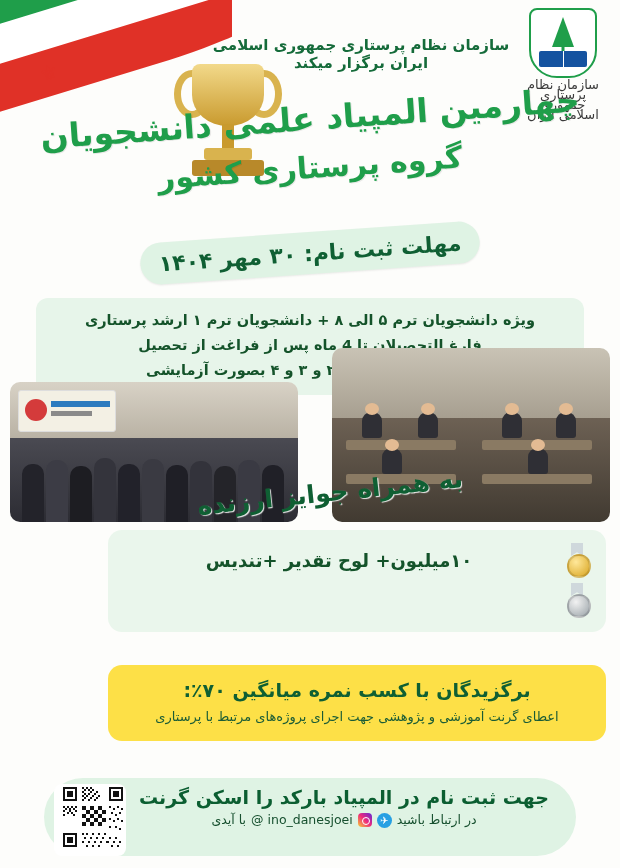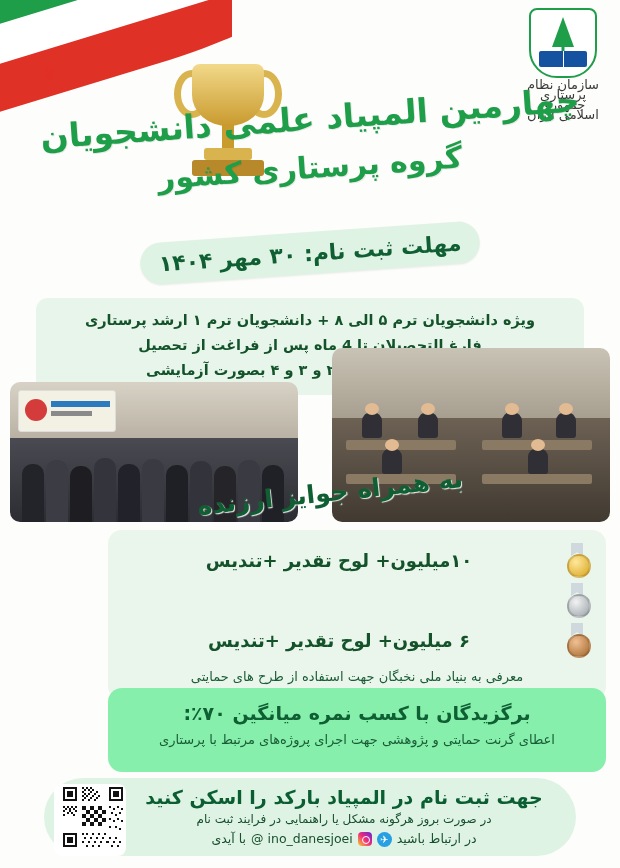--- a/index.html
+++ b/index.html
@@ -209,22 +209,22 @@
   }
   .m-gold .disc{background:radial-gradient(circle at 35% 30%,#ffe89a,#d9a521);}
   .m-silver .disc{background:radial-gradient(circle at 35% 30%,#f2f2f2,#9aa3a8);}
   .m-bronze .disc{background:radial-gradient(circle at 35% 30%,#f0c093,#a4672c);}
   .prize-note{
     text-align:center;color:#1a5c36;font-size:13px;line-height:22px;margin-top:6px;
   }
 
   
   .selected-box{
-    position:absolute;left:108px;top:688px;width:466px;
-    background:#86efac;border-radius:14px;padding:10px 16px 20px;text-align:center;
+    position:absolute;left:108px;top:665px;width:466px;
+    background:#fde047;border-radius:14px;padding:10px 16px 12px;text-align:center;
   }
   .selected-title{color:#0f5f33;font-size:19px;font-weight:bold;line-height:30px;}
   .selected-sub{color:#1a5c36;font-size:13px;line-height:24px;}
 
   
   .footer{
     position:absolute;left:44px;top:778px;width:532px;height:78px;
     background:#dff3e4;border-radius:40px;
     display:flex;align-items:center;
   }
@@ -266,20 +266,21 @@
   <div class="logo">
     <div class="logo-badge">
       <div class="leaf"></div>
       <div class="stem"></div>
       <div class="book"></div>
     </div>
     <div class="logo-cap">سازمان نظام پرستاری
 جمهوری اسلامی ایران</div>
   </div>
 
+  <div class="org-line">سازمان نظام پرستاری جمهوری اسلامی ایران برگزار میکند</div>
 
   <div class="trophy">
     <div class="handle l"></div>
     <div class="handle r"></div>
     <div class="cup"></div>
     <div class="neck"></div>
     <div class="base1"></div>
     <div class="base2"></div>
   </div>
 
@@ -344,33 +345,25 @@
           <div class="disc"></div>
         </div>
       <div class="txt">۱۰میلیون+ لوح تقدیر +تندیس</div>
     </div>
     <div class="prize-row">
       <div class="medal m-silver">
           <div class="ribbon"></div>
           <div class="disc"></div>
         </div>
     </div>
-    <div class="prize-row">
-      <div class="medal m-bronze">
-          <div class="ribbon"></div>
-          <div class="disc"></div>
-        </div>
-      <div class="txt">۶ میلیون+ لوح تقدیر +تندیس</div>
-    </div>
-    <div class="prize-note">معرفی به بنیاد ملی نخبگان جهت استفاده از طرح های حمایتی</div>
   </div>
 
   <div class="selected-box">
     <div class="selected-title">برگزیدگان با کسب نمره میانگین ۷۰٪:</div>
-    <div class="selected-sub">اعطای گرنت حمایتی و پژوهشی جهت اجرای پروژه‌های مرتبط با پرستاری</div>
+    <div class="selected-sub">اعطای گرنت آموزشی و پژوهشی جهت اجرای پروژه‌های مرتبط با پرستاری</div>
   </div>
 
   <div class="footer">
     <div class="qr">
       <svg width="60" height="60" viewBox="0 0 29 29" shape-rendering="crispEdges">
         <rect width="29" height="29" fill="#fff"></rect>
         <g fill="#111">
           <rect x="0" y="0" width="7" height="7"></rect>
             <rect x="1" y="1" width="5" height="5" fill="#fff"></rect>
             <rect x="2" y="2" width="3" height="3"></rect>
@@ -465,22 +458,21 @@
             <rect x="27" y="26" width="1" height="1"></rect>
           <rect x="11" y="28" width="1" height="1"></rect>
             <rect x="14" y="28" width="1" height="1"></rect>
             <rect x="17" y="28" width="1" height="1"></rect>
             <rect x="23" y="28" width="1" height="1"></rect>
             <rect x="26" y="28" width="1" height="1"></rect>
         </g>
       </svg>
     </div>
     <div class="footer-txt">
-      <div class="f-line1">جهت ثبت نام در المپیاد بارکد را اسکن کنید</div>
-      <div class="f-line2">در صورت بروز هرگونه مشکل یا راهنمایی در فرایند ثبت نام</div>
+      <div class="f-line1">جهت ثبت نام در المپیاد بارکد را اسکن گرنت</div>
       <div class="f-line3">
         <span>در ارتباط باشید</span>
         <span class="tg">✈</span>
         <span class="ig"></span>
         <span>ino_danesjoei @</span>
         <span>با آیدی</span>
       </div>
     </div>
   </div>
 

